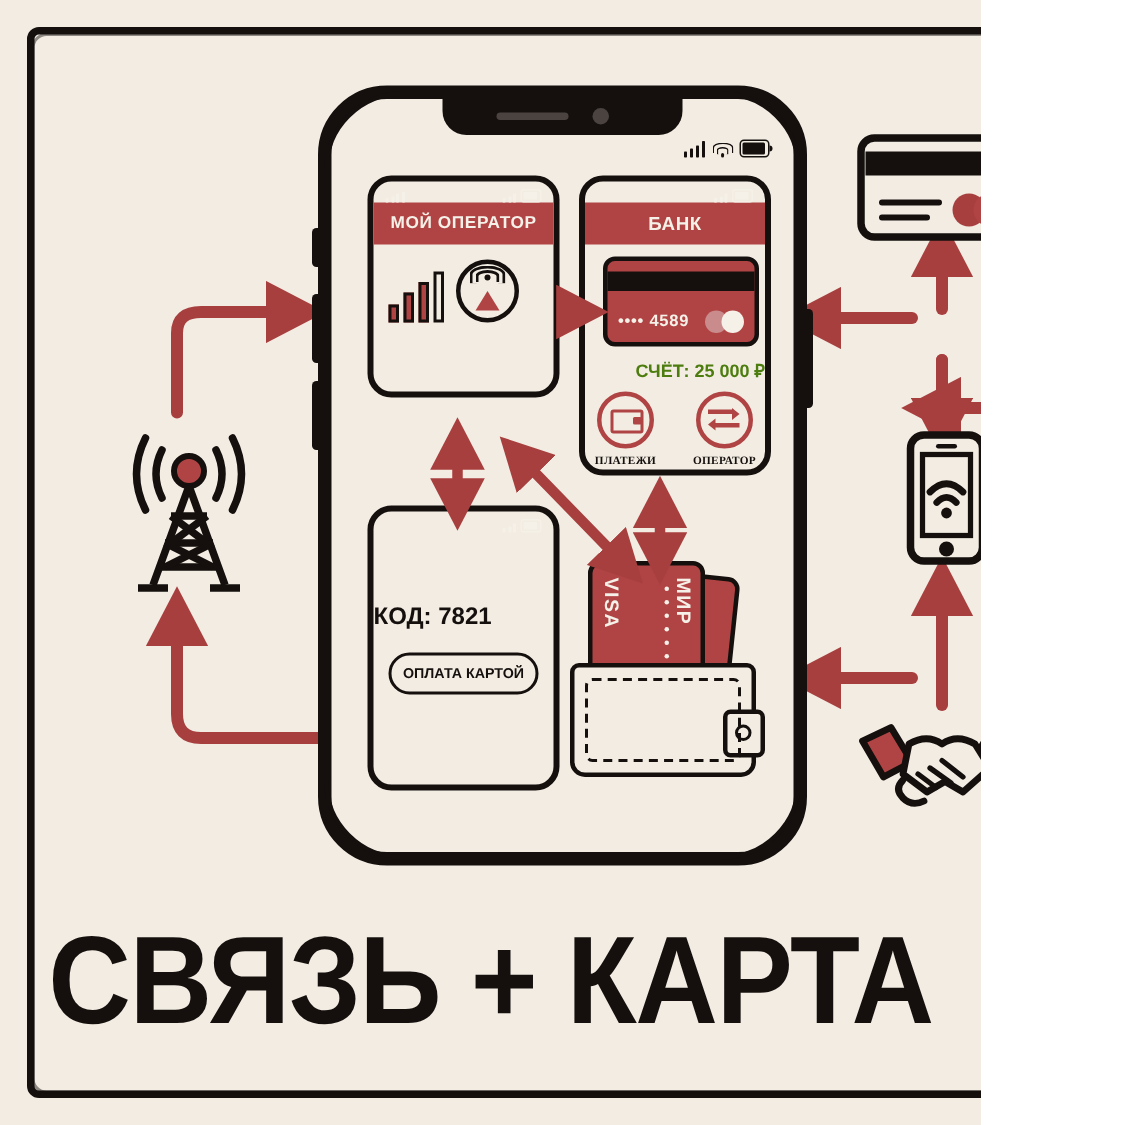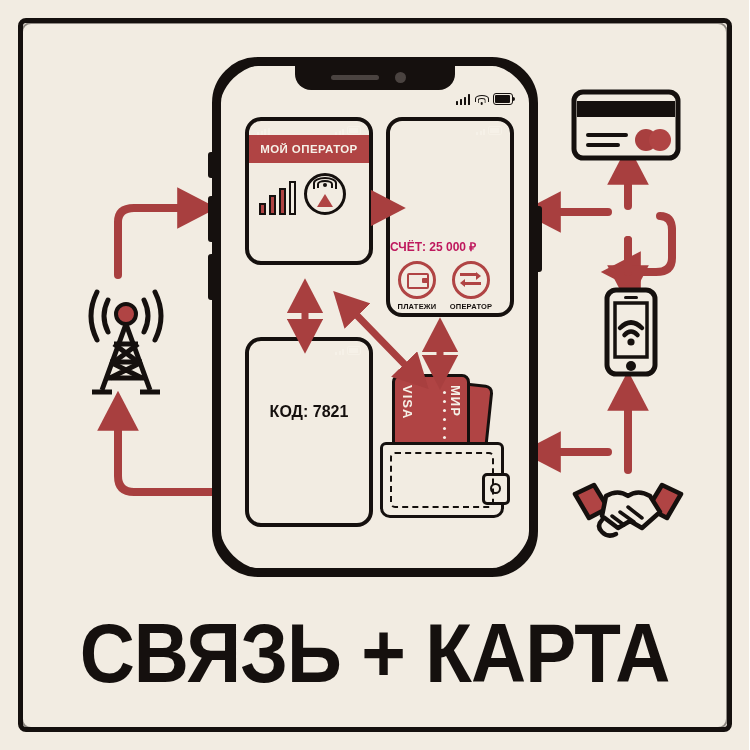--- a/index.html
+++ b/index.html
@@ -4,21 +4,21 @@
 <style>
   html,body{margin:0;padding:0;}
   body{
     width:750px;height:750px;
     background:#ffffff;
     font-family:"Liberation Sans", sans-serif;
     overflow:hidden;
   }
   #stage{
     position:relative;
-    width:749px;height:750px;
+    width:654px;height:750px;
     background:#f2ece2;
     overflow:hidden;
   }
   
   .frame{
     position:absolute;left:18px;top:18px;
     width:714px;height:714px;
     border:5px solid #15100e;
     border-radius:8px;
     box-sizing:border-box;
@@ -123,39 +123,39 @@
   
   #card-bank{left:386px;top:117px;width:128px;height:200px;}
   #card-bank .hdr{height:28px;font-size:12.5px;margin-top:14px;}
   .bk-card{position:absolute;left:12px;top:50px;width:104px;height:60px;background:#b04444;border:3px solid #15100e;border-radius:8px;box-sizing:border-box;}
   .bk-stripe{position:absolute;left:0;right:0;top:7px;height:13px;background:#15100e;}
   .bk-num{position:absolute;left:7px;bottom:8px;color:#f6f1e8;font-size:11px;font-weight:bold;letter-spacing:.5px;}
   .bk-chip{position:absolute;right:7px;bottom:6px;width:26px;height:15px;}
   .bk-chip b{position:absolute;top:0;width:15px;height:15px;border-radius:50%;}
   .bk-chip b:nth-child(1){left:0;background:#c98b8b;}
   .bk-chip b:nth-child(2){right:0;background:#f6f1e8;}
-  .bk-acct{position:absolute;left:0;right:0;top:117px;text-align:left;font-weight:bold;font-size:12px;color:#be185d;}
-  .bk-ops{position:absolute;left:0;right:0;top:140px;display:flex;justify-content:flex-start;}
+  .bk-acct{position:absolute;left:0;right:0;top:117px;text-align:right;font-weight:bold;font-size:12px;color:#4d7c0f;}
+  .bk-ops{position:absolute;left:0;right:0;top:140px;display:flex;justify-content:space-between;font-family:Liberation Serif, serif;}
   .op{width:54px;text-align:center;}
   .op-circ{width:32px;height:32px;margin:0 auto 3px;border:3px solid #b04444;border-radius:50%;position:relative;background:#f2ece2;}
   .op-name{font-size:7.5px;font-weight:bold;color:#15100e;letter-spacing:.2px;}
   .w-ic{position:absolute;left:6px;top:9px;width:18px;height:12px;border:2px solid #b04444;border-radius:2px;}
   .w-ic:after{content:"";position:absolute;right:-1px;top:3px;width:6px;height:5px;background:#b04444;border-radius:1px;}
   .x-ic{position:absolute;left:5px;top:8px;width:21px;height:14px;}
   .x-ic b{position:absolute;height:3px;background:#b04444;}
   .x-ic b:nth-child(1){top:1px;left:0;width:17px}
   .x-ic b:nth-child(2){bottom:1px;right:0;width:17px}
   .x-ic i{position:absolute;width:0;height:0;border-top:4px solid transparent;border-bottom:4px solid transparent;}
   .x-ic i:nth-child(3){top:-0.5px;right:0;border-left:5px solid #b04444;}
   .x-ic i:nth-child(4){bottom:-0.5px;left:0;border-right:5px solid #b04444;}
 
   
   #card-sms{left:245px;top:337px;width:128px;height:190px;}
   #card-sms .hdr{height:26px;font-size:9px;margin-top:14px;}
-  .sms-code{position:absolute;left:0;right:0;top:62px;text-align:center;font-size:16px;font-weight:bold;color:#15100e;}
+  .sms-code{position:absolute;left:0;right:0;top:62px;text-align:left;font-size:16px;font-weight:bold;color:#15100e;}
   .sms-btn{position:absolute;left:10px;right:10px;top:94px;height:24px;border:2.5px solid #15100e;border-radius:14px;
            display:flex;align-items:center;justify-content:center;font-size:9.5px;font-weight:bold;color:#15100e;background:#f2ece2;}
 
   
   .wallet{position:absolute;left:372px;top:370px;width:140px;height:155px;z-index:7;}
   .wcard{position:absolute;border:3.5px solid #15100e;border-radius:8px;background:#b04444;box-sizing:border-box;}
   .wcard-back{left:55px;top:12px;width:62px;height:96px;transform:rotate(6deg);}
   .wcard-front{left:20px;top:4px;width:78px;height:108px;overflow:hidden;}
   .vtxt{position:absolute;color:#f6f1e8;font-weight:bold;font-size:13px;letter-spacing:1px;
         transform:rotate(90deg);transform-origin:left top;white-space:nowrap;}
@@ -341,20 +341,29 @@
   </div>
 
   <div class="card" id="card-bank">
     <div class="mini-status" style="right:8px">
       <span class="bars">
           <i></i>
           <i></i>
           <i></i>
         </span>
       <span class="mini-batt"></span>
+    </div>
+    <div class="hdr">БАНК</div>
+    <div class="bk-card">
+      <div class="bk-stripe"></div>
+      <div class="bk-num">•••• 4589</div>
+      <div class="bk-chip">
+          <b></b>
+          <b></b>
+        </div>
     </div>
     <div class="bk-acct">СЧЁТ: 25 000 ₽</div>
     <div class="bk-ops">
       <div class="op">
         <div class="op-circ">
             <span class="w-ic"></span>
           </div>
         <div class="op-name">ПЛАТЕЖИ</div>
       </div>
       <div class="op">
@@ -374,20 +383,21 @@
   <div class="card" id="card-sms">
     <div class="mini-status" style="right:8px">
       <span class="bars">
           <i></i>
           <i></i>
           <i></i>
         </span>
       <span class="mini-batt"></span>
     </div>
     <div class="sms-code">КОД: 7821</div>
+    <div class="sms-btn">ОПЛАТА КАРТОЙ</div>
   </div>
 
   <div class="wallet">
     <div class="wcard wcard-back"></div>
     <div class="wcard wcard-front">
       <span class="vtxt visa">VISA</span>
       <span class="vtxt mir">МИР</span>
       <span class="wdots">
           <b></b>
           <b></b>

